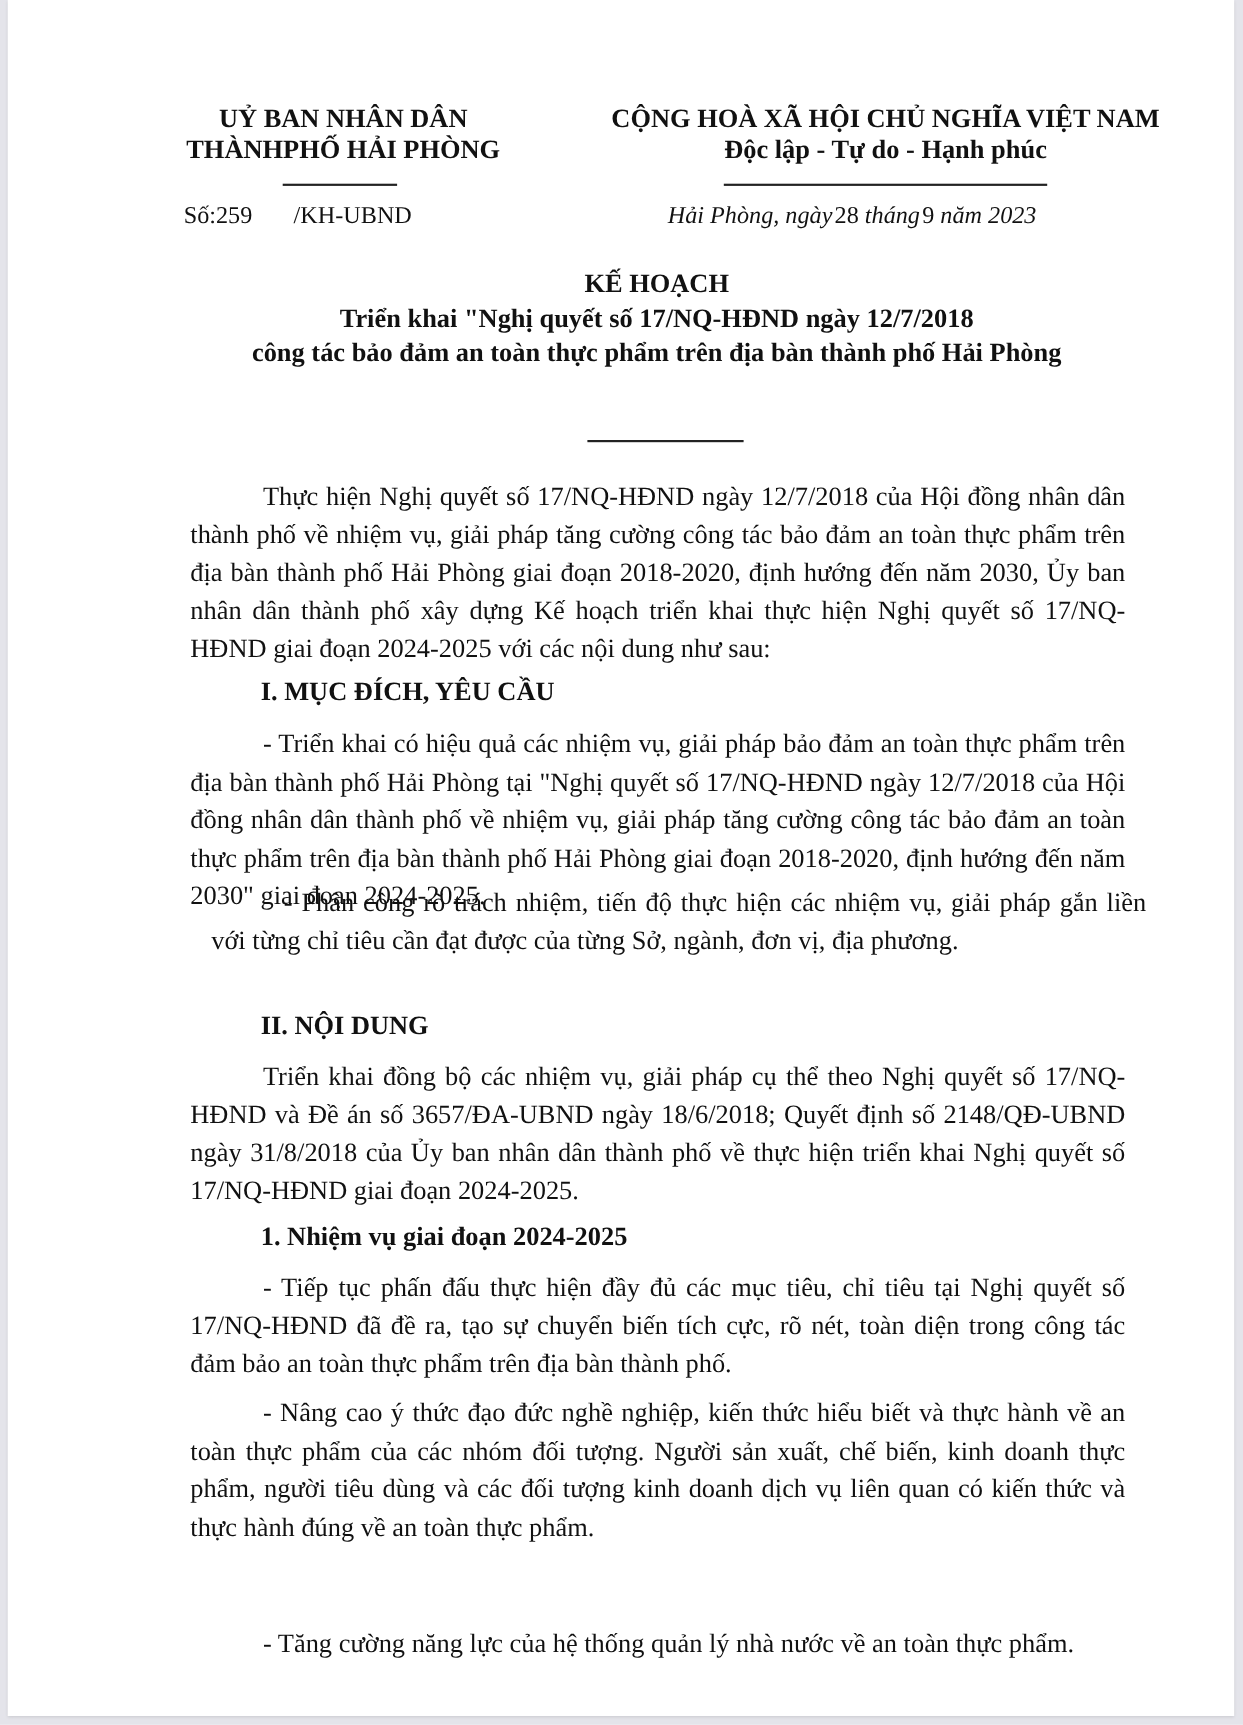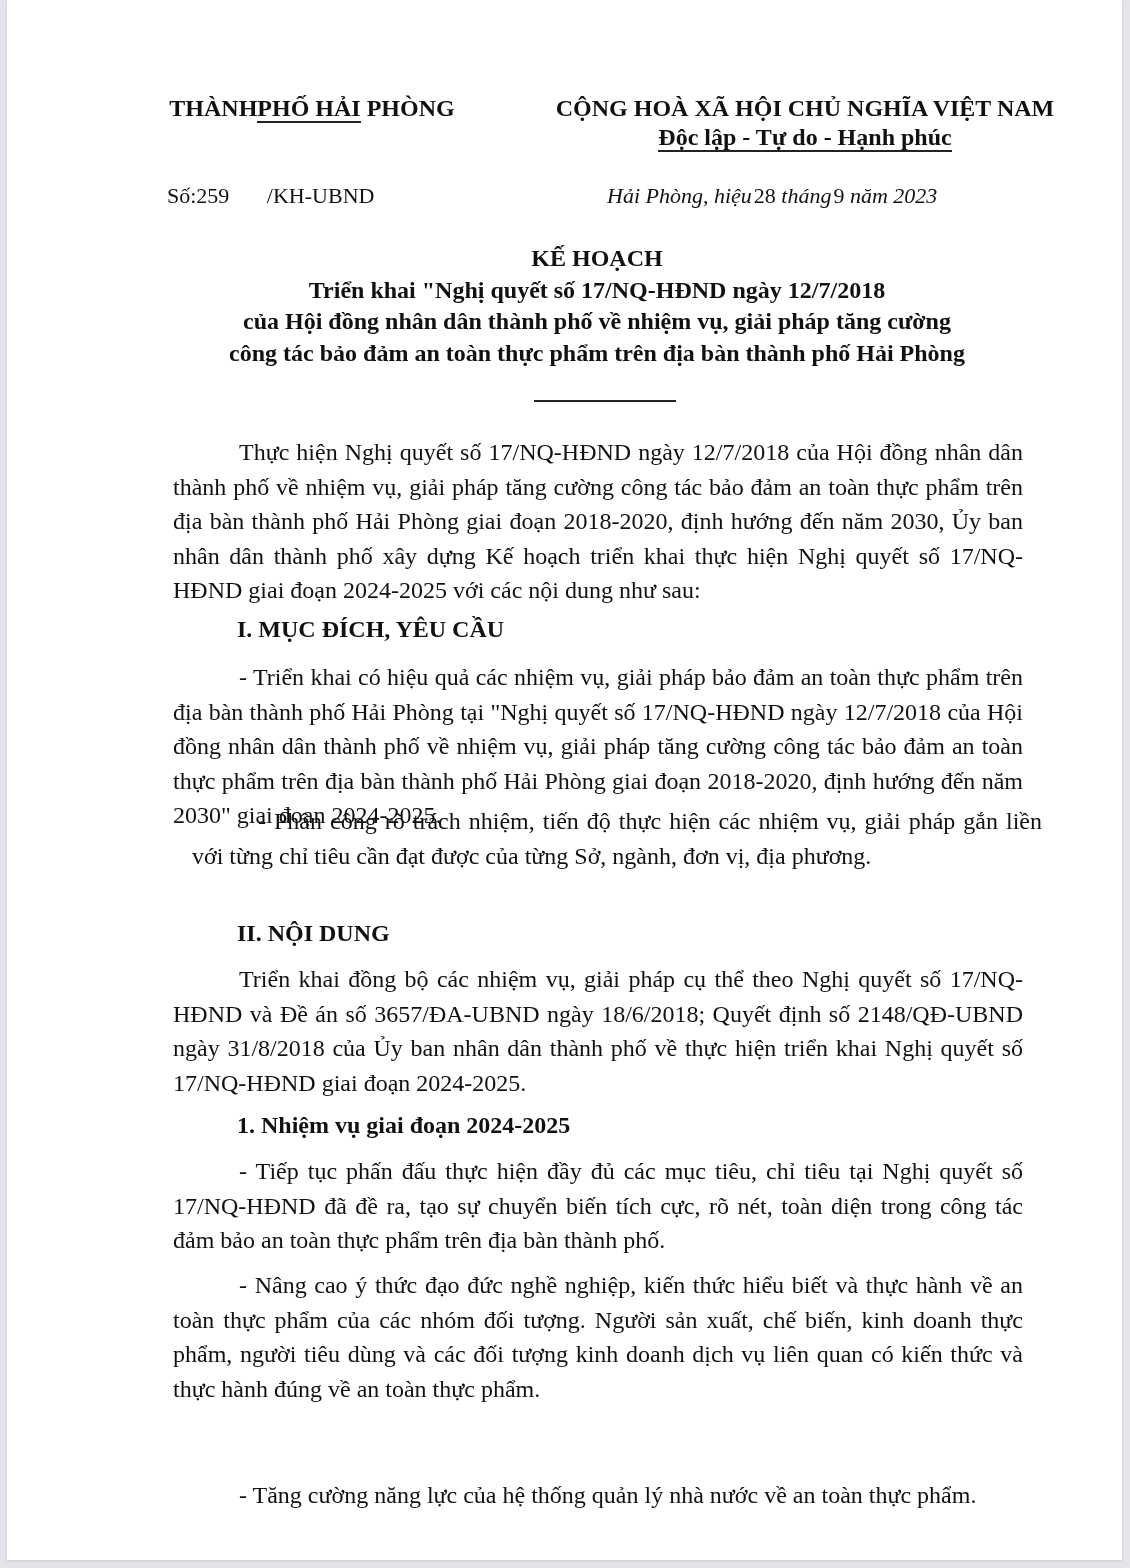--- a/index.html
+++ b/index.html
@@ -13,65 +13,65 @@
     }
     .page {
       position: absolute;
       left: 7px; top: 0;
       width: 1115px; height: 1560px;
       background: #ffffff;
       box-shadow: 0 1px 3px rgba(0,0,0,0.12);
     }
     .abs { position: absolute; white-space: nowrap; }
     .hdr { font-weight: bold; font-size: 24px; line-height: 29px; text-align: center; }
-    .ul { display: inline-block; border-bottom: 2px solid #222; padding-bottom: 1px; line-height: 26px; }
+    .ul { display: inline-block; border-bottom: 2px solid #222; padding-bottom: 18px; line-height: 26px; }
     .sono { font-size: 22px; }
     .date { font-size: 22px; font-style: italic; }
     .date .n { font-style: normal; }
     .title-block { position: absolute; left: 160px; width: 860px; text-align: center; font-weight: bold; font-size: 24px; line-height: 31.5px; }
     .title-rule { position: absolute; left: 527px; top: 400px; width: 142px; height: 2px; background: #222; }
     .para {
       position: absolute; left: 166px; width: 850px;
       font-size: 24px; line-height: 34.5px;
       text-align: justify;
       text-indent: 66px;
     }
     .heading { position: absolute; left: 230px; font-size: 24px; font-weight: bold; white-space: nowrap; }
   </style>
 </head>
 <body>
 
 <div class="page">
 
   <div class="abs hdr" style="left:150px; top:94px; width:310px;">
+    <div>UỶ BAN NHÂN DÂN</div>
     <div>
       <span>THÀNH</span><span class="ul" style="line-height:24px;"> PHỐ HẢI</span><span> PHÒNG</span>
     </div>
   </div>
 
   <div class="abs hdr" style="left:543px; top:94px; width:510px;">
     <div>CỘNG HOÀ XÃ HỘI CHỦ NGHĨA VIỆT NAM</div>
     <div><span class="ul" style="line-height:24px;">Độc lập - Tự do - Hạnh phúc</span></div>
   </div>
 
   <div class="abs sono" style="left:160px; top:183px;">
     <span>Số:259</span>
     <span style="margin-left:32px;text-align:right;">/KH-UBND</span>
   </div>
 
   <div class="abs date" style="left:600px; top:183px;">
-    <span>Hải Phòng, hiệu</span><span class="n" style="margin-left:2px;">28</span>
+    <span>Hải Phòng, ngày</span><span class="n" style="margin-left:2px;">28</span>
     <span>tháng</span><span class="n" style="margin-left:2px;">9</span>
     <span>năm 2023</span>
   </div>
 
   <div class="title-block" style="top:243px;">
     <div>KẾ HOẠCH</div>
     <div>Triển khai "Nghị quyết số 17/NQ-HĐND ngày 12/7/2018</div>
-    <div>của Hội đồng nhân dân thành phố về nhiệm vụ, giải pháp tăng cường</div>
     <div>công tác bảo đảm an toàn thực phẩm trên địa bàn thành phố Hải Phòng</div>
   </div>
   <div class="title-rule"></div>
 
   <div class="para" style="top:435px;">Thực hiện Nghị quyết số 17/NQ-HĐND ngày 12/7/2018 của Hội đồng nhân dân thành phố về nhiệm vụ, giải pháp tăng cường công tác bảo đảm an toàn thực phẩm trên địa bàn thành phố Hải Phòng giai đoạn 2018-2020, định hướng đến năm 2030, Ủy ban nhân dân thành phố xây dựng Kế hoạch triển khai thực hiện Nghị quyết số 17/NQ-HĐND giai đoạn 2024-2025 với các nội dung như sau:</div>
 
   <div class="heading" style="top:616px;">I. MỤC ĐÍCH, YÊU CẦU</div>
   <div class="para" style="top:660px;">- Triển khai có hiệu quả các nhiệm vụ, giải pháp bảo đảm an toàn thực phẩm trên địa bàn thành phố Hải Phòng tại "Nghị quyết số 17/NQ-HĐND ngày 12/7/2018 của Hội đồng nhân dân thành phố về nhiệm vụ, giải pháp tăng cường công tác bảo đảm an toàn thực phẩm trên địa bàn thành phố Hải Phòng giai đoạn 2018-2020, định hướng đến năm 2030" giai đoạn 2024-2025.</div>
   <div class="para" style="top:804px;margin-left:19px;">- Phân công rõ trách nhiệm, tiến độ thực hiện các nhiệm vụ, giải pháp gắn liền với từng chỉ tiêu cần đạt được của từng Sở, ngành, đơn vị, địa phương.</div>
 

